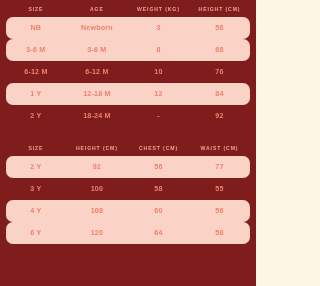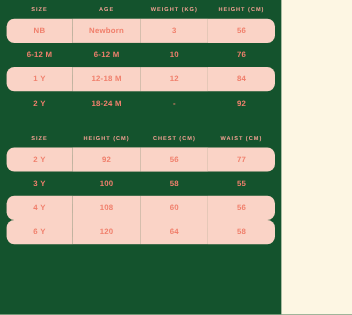--- a/index.html
+++ b/index.html
@@ -10,21 +10,21 @@
     width: 256px;
     height: 286px;
     background: #fdf6e3;
     font-family: "Liberation Sans", sans-serif;
     overflow: hidden;
   }
   .page {
     position: relative;
     width: 256px;
     height: 286px;
-    background: #14532d;
+    background: #7f1d1d;
     box-sizing: border-box;
     padding-top: 2px;
   }
   .size-table {
     width: 100%;
     border-collapse: separate;
     border-spacing: 0;
     table-layout: fixed;
   }
   .size-table thead th {
@@ -93,20 +93,26 @@
           <th>HEIGHT (CM)</th>
         </tr>
       </thead>
       <tbody>
         <tr class="row-alt">
           <td>NB</td>
           <td>Newborn</td>
           <td>3</td>
           <td>56</td>
         </tr>
+        <tr class="row-alt">
+          <td>3-6 M</td>
+          <td>3-6 M</td>
+          <td>8</td>
+          <td>68</td>
+        </tr>
         <tr>
           <td>6-12 M</td>
           <td>6-12 M</td>
           <td>10</td>
           <td>76</td>
         </tr>
         <tr class="row-alt">
           <td>1 Y</td>
           <td>12-18 M</td>
           <td>12</td>

